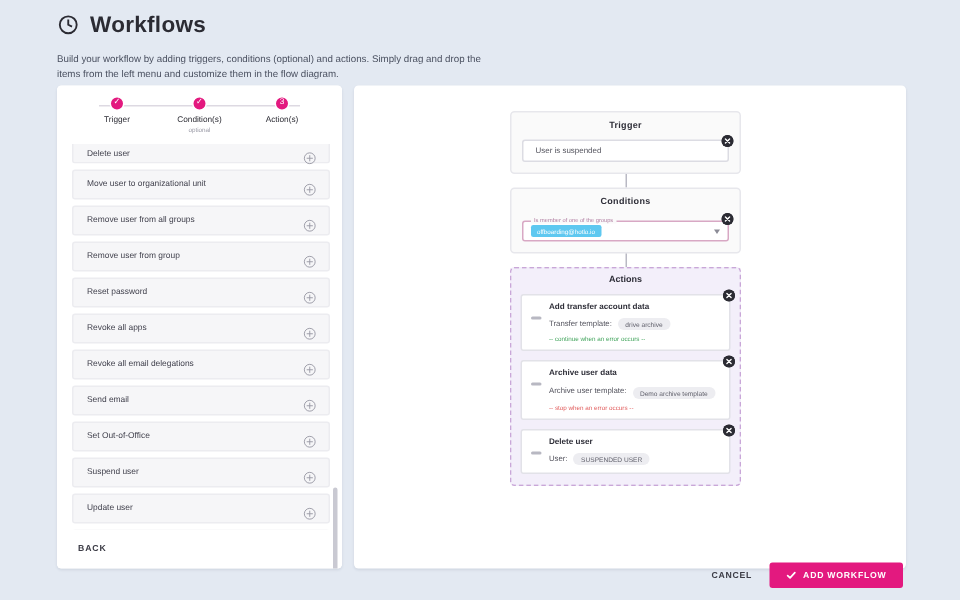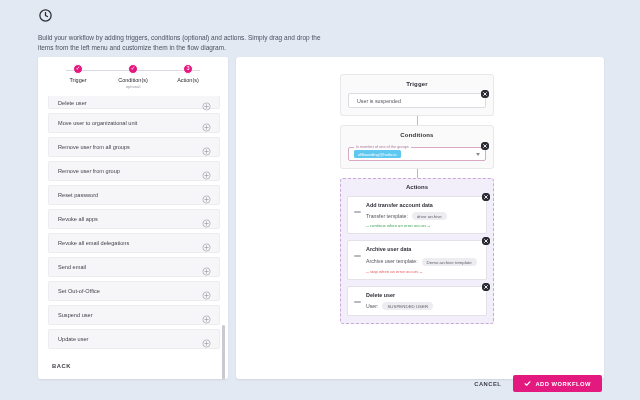--- a/index.html
+++ b/index.html
@@ -192,20 +192,21 @@
 <div class="page">
 
   <div class="header">
     <div class="title-row">
       <span class="clock-icon">
         <svg viewBox="0 0 24 24" width="15" height="15" fill="none" stroke="#2b2b33" stroke-width="2">
           <circle cx="12" cy="12" r="9"></circle>
           <polyline points="12,6.5 12,12 16,14"></polyline>
         </svg>
       </span>
+      <span class="page-title">Workflows</span>
     </div>
     <div class="subtitle">Build your workflow by adding triggers, conditions (optional) and actions. Simply drag and drop the items from the left menu and customize them in the flow diagram.</div>
   </div>
 
   <div class="panels">
 
     <div class="left-panel">
 
       <div class="stepper">
         <div class="step">

